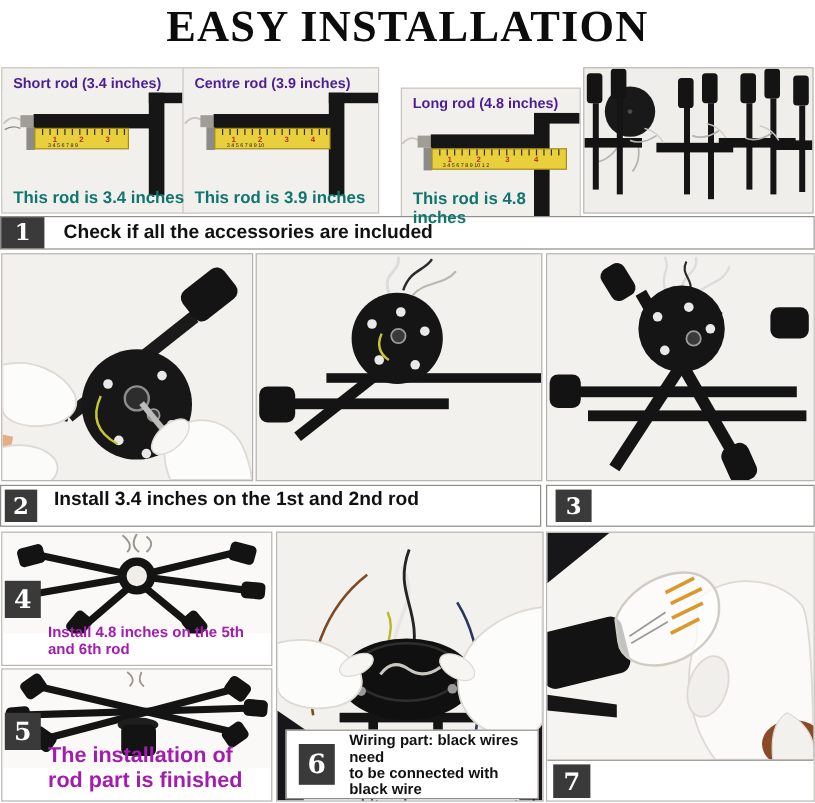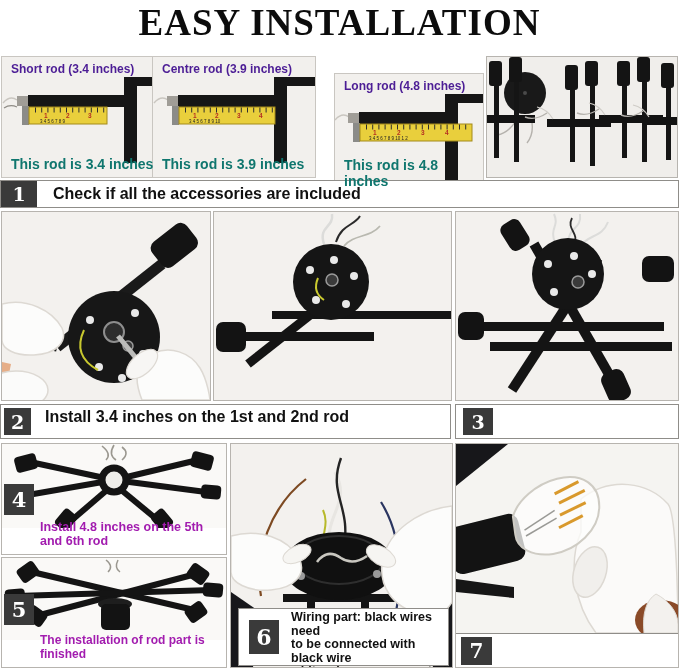--- a/index.html
+++ b/index.html
@@ -245,21 +245,21 @@
       <ellipse cx="113" cy="46" rx="17" ry="6" fill="#1e1e1e"></ellipse>
       <rect x="99" y="46" width="29" height="26" rx="5" fill="#131313"></rect>
       <rect x="18" y="4" width="16" height="20" rx="4" transform="rotate(55 26 14)" fill="#131313"></rect>
       <rect x="186" y="44" width="16" height="20" rx="4" transform="rotate(55 194 54)" fill="#131313"></rect>
       <rect x="188" y="6" width="16" height="20" rx="4" transform="rotate(-55 196 16)" fill="#131313"></rect>
       <rect x="26" y="48" width="16" height="20" rx="4" transform="rotate(-55 34 58)" fill="#131313"></rect>
       <rect x="6" y="28" width="14" height="20" rx="4" transform="rotate(85 13 38)" fill="#131313"></rect>
       <rect x="204" y="22" width="14" height="20" rx="4" transform="rotate(-85 211 32)" fill="#131313"></rect>
     </svg>
     <div class="stepnum" style="left:2px; top:36px; width:30px; height:31px; font-size:21px;">5</div>
-    <div class="sub-caption" style="bottom:6px; font-size:12px;">The installation of rod part is finished</div>
+    <div class="sub-caption" style="bottom:6px; font-size:18px;">The installation of rod part is finished</div>
   </div>
 
   <div class="photo" style="left:230px; top:443px; width:223px; height:225px;">
     <svg width="221" height="223" viewBox="0 0 221 223">
       <rect x="0" y="0" width="221" height="223" fill="#f3f1ee"></rect>
       <polygon points="0,148 32,170 22,223 0,223" fill="#17171b"></polygon>
       <polygon points="221,150 192,186 202,223 221,223" fill="#17171b"></polygon>
       <rect x="76" y="140" width="8" height="72" fill="#141414"></rect>
       <rect x="130" y="145" width="8" height="76" fill="#141414"></rect>
       <rect x="52" y="150" width="120" height="8" fill="#141414"></rect>

